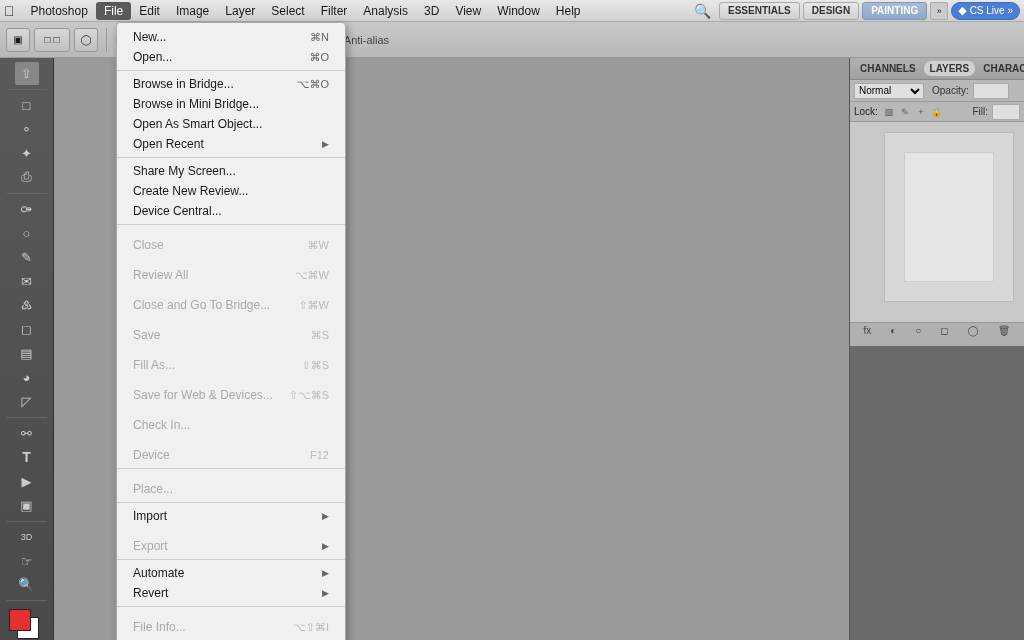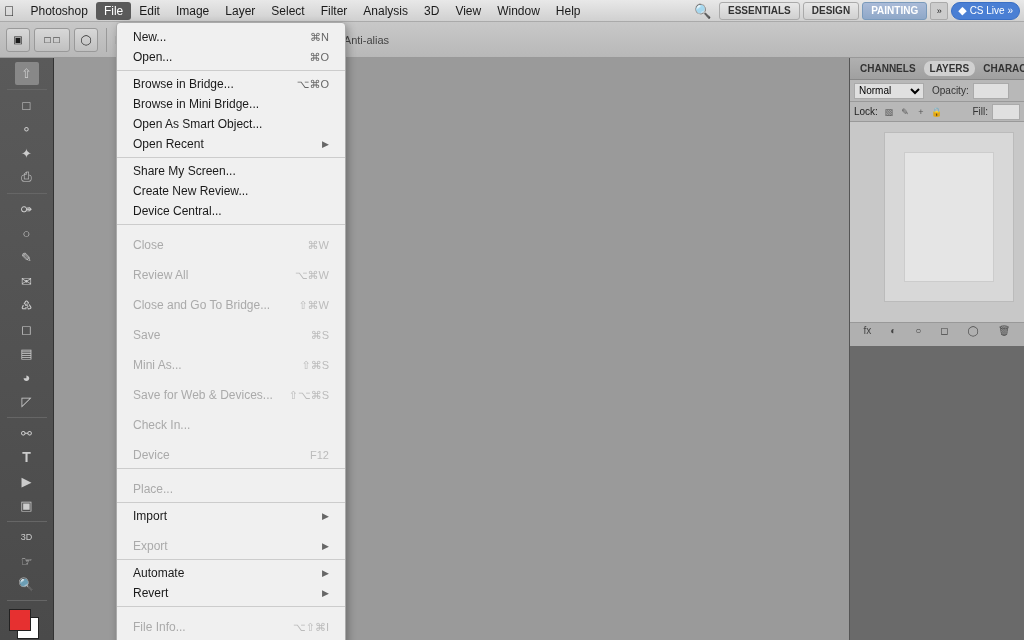--- a/index.html
+++ b/index.html
@@ -486,21 +486,21 @@
         <span class="menu-shortcut">⇧⌘W</span>
       </span>
     </div>
     <div class="menu-row disabled">
       <span>Save</span>
       <span style="display: flex; align-items: center; gap: 6px;">
         <span class="menu-shortcut">⌘S</span>
       </span>
     </div>
     <div class="menu-row disabled">
-      <span>Mini As...</span>
+      <span>Fill As...</span>
       <span style="display: flex; align-items: center; gap: 6px;">
         <span class="menu-shortcut">⇧⌘S</span>
       </span>
     </div>
     <div class="menu-row disabled">
       <span>Save for Web &amp; Devices...</span>
       <span style="display: flex; align-items: center; gap: 6px;">
         <span class="menu-shortcut">⇧⌥⌘S</span>
       </span>
     </div>

